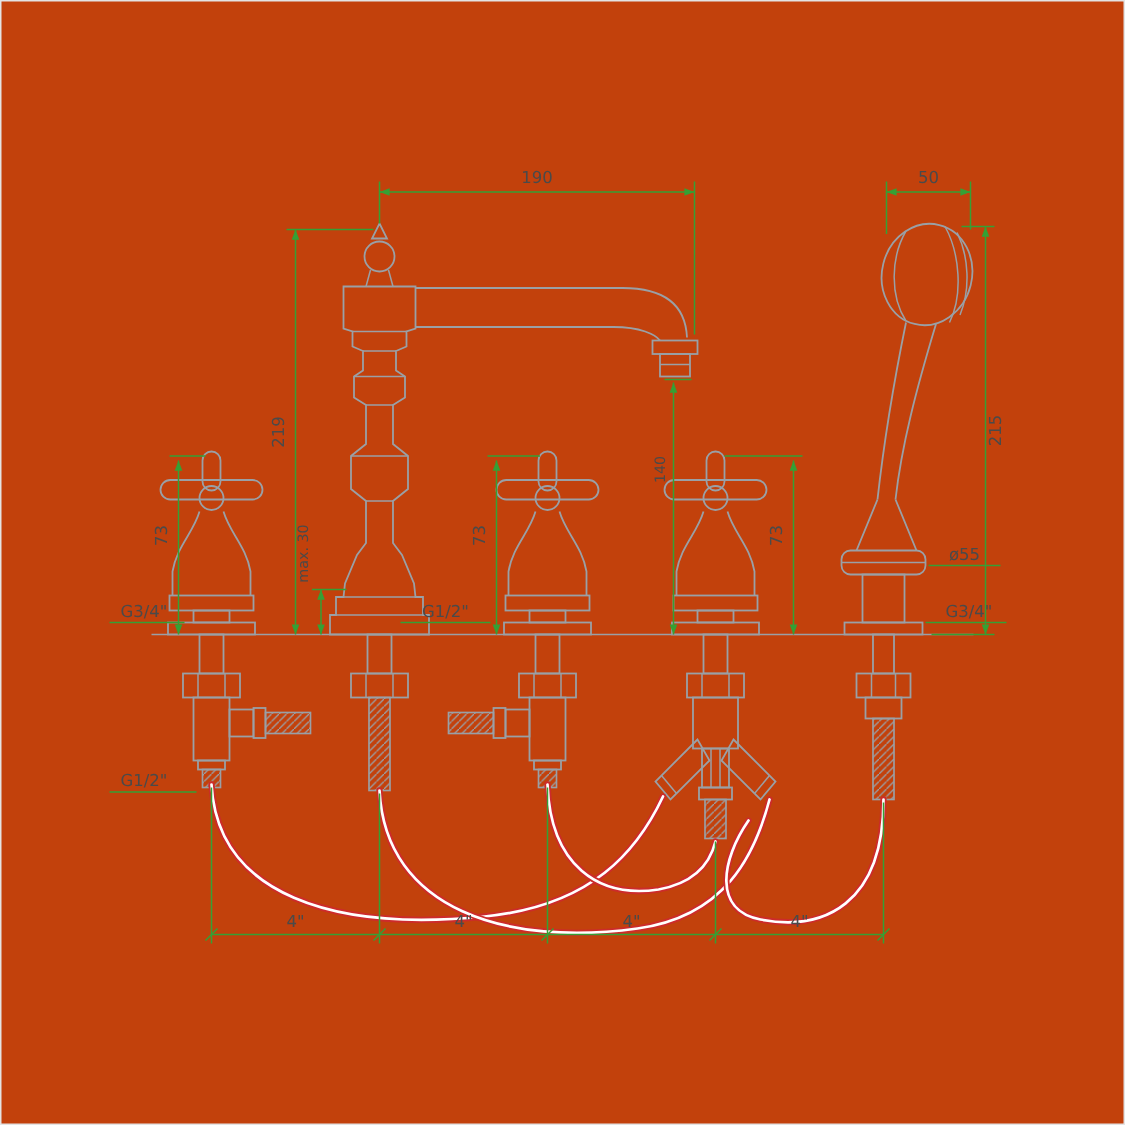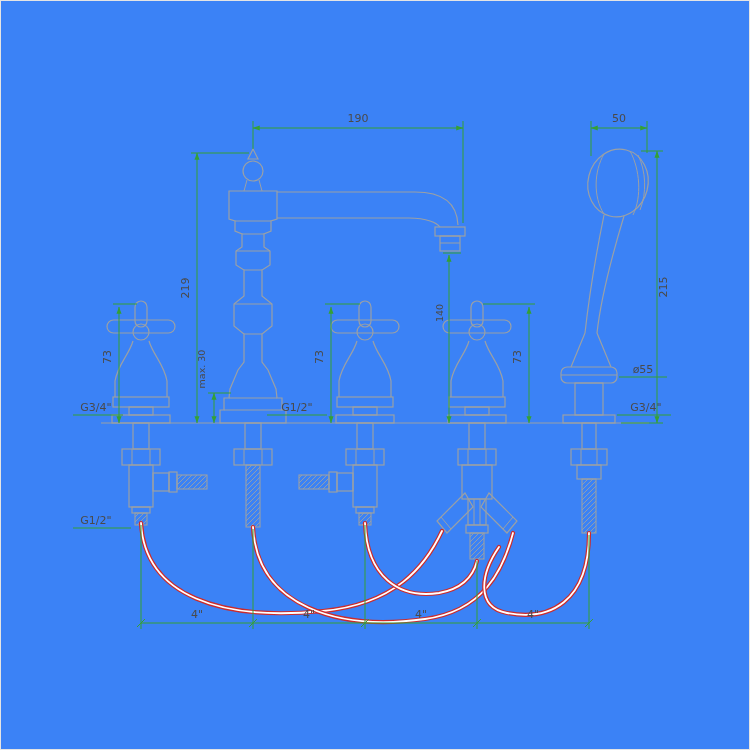--- a/index.html
+++ b/index.html
@@ -1,16 +1,16 @@
 <!DOCTYPE html>
 <html><head>
 <meta charset="utf-8">
 <style>
   html,body{margin:0;padding:0;background:#fff;}
-  .frame{width:748px;height:748px;border:1px solid #e4e4e4;background:#3b82f6;position:relative;overflow:hidden;}
+  .frame{width:748px;height:748px;border:1px solid #e4e4e4;background:#c2410c;position:relative;overflow:hidden;}
   svg{display:block;}
   text{font-family:"DejaVu Sans", sans-serif;}
   .lbl{fill:#4a4a4a;font-size:11px;}
   .lbl-sm{fill:#4a4a4a;font-size:9.5px;}
   .dim{stroke:#35a035;stroke-width:1;fill:none;}
   .draw{stroke:#9aa0a6;stroke-width:1.2;fill:none;}
   .drawthin{stroke:#9aa0a6;stroke-width:1;fill:none;}
   .hatchfill{fill:url(#hatch);stroke:#9aa0a6;stroke-width:1.1;}
   .hose{stroke:#cc2b2b;stroke-width:4.2;fill:none;stroke-linecap:round;}
   .hosecore{stroke:#ffffff;stroke-width:1.8;fill:none;stroke-linecap:round;}

